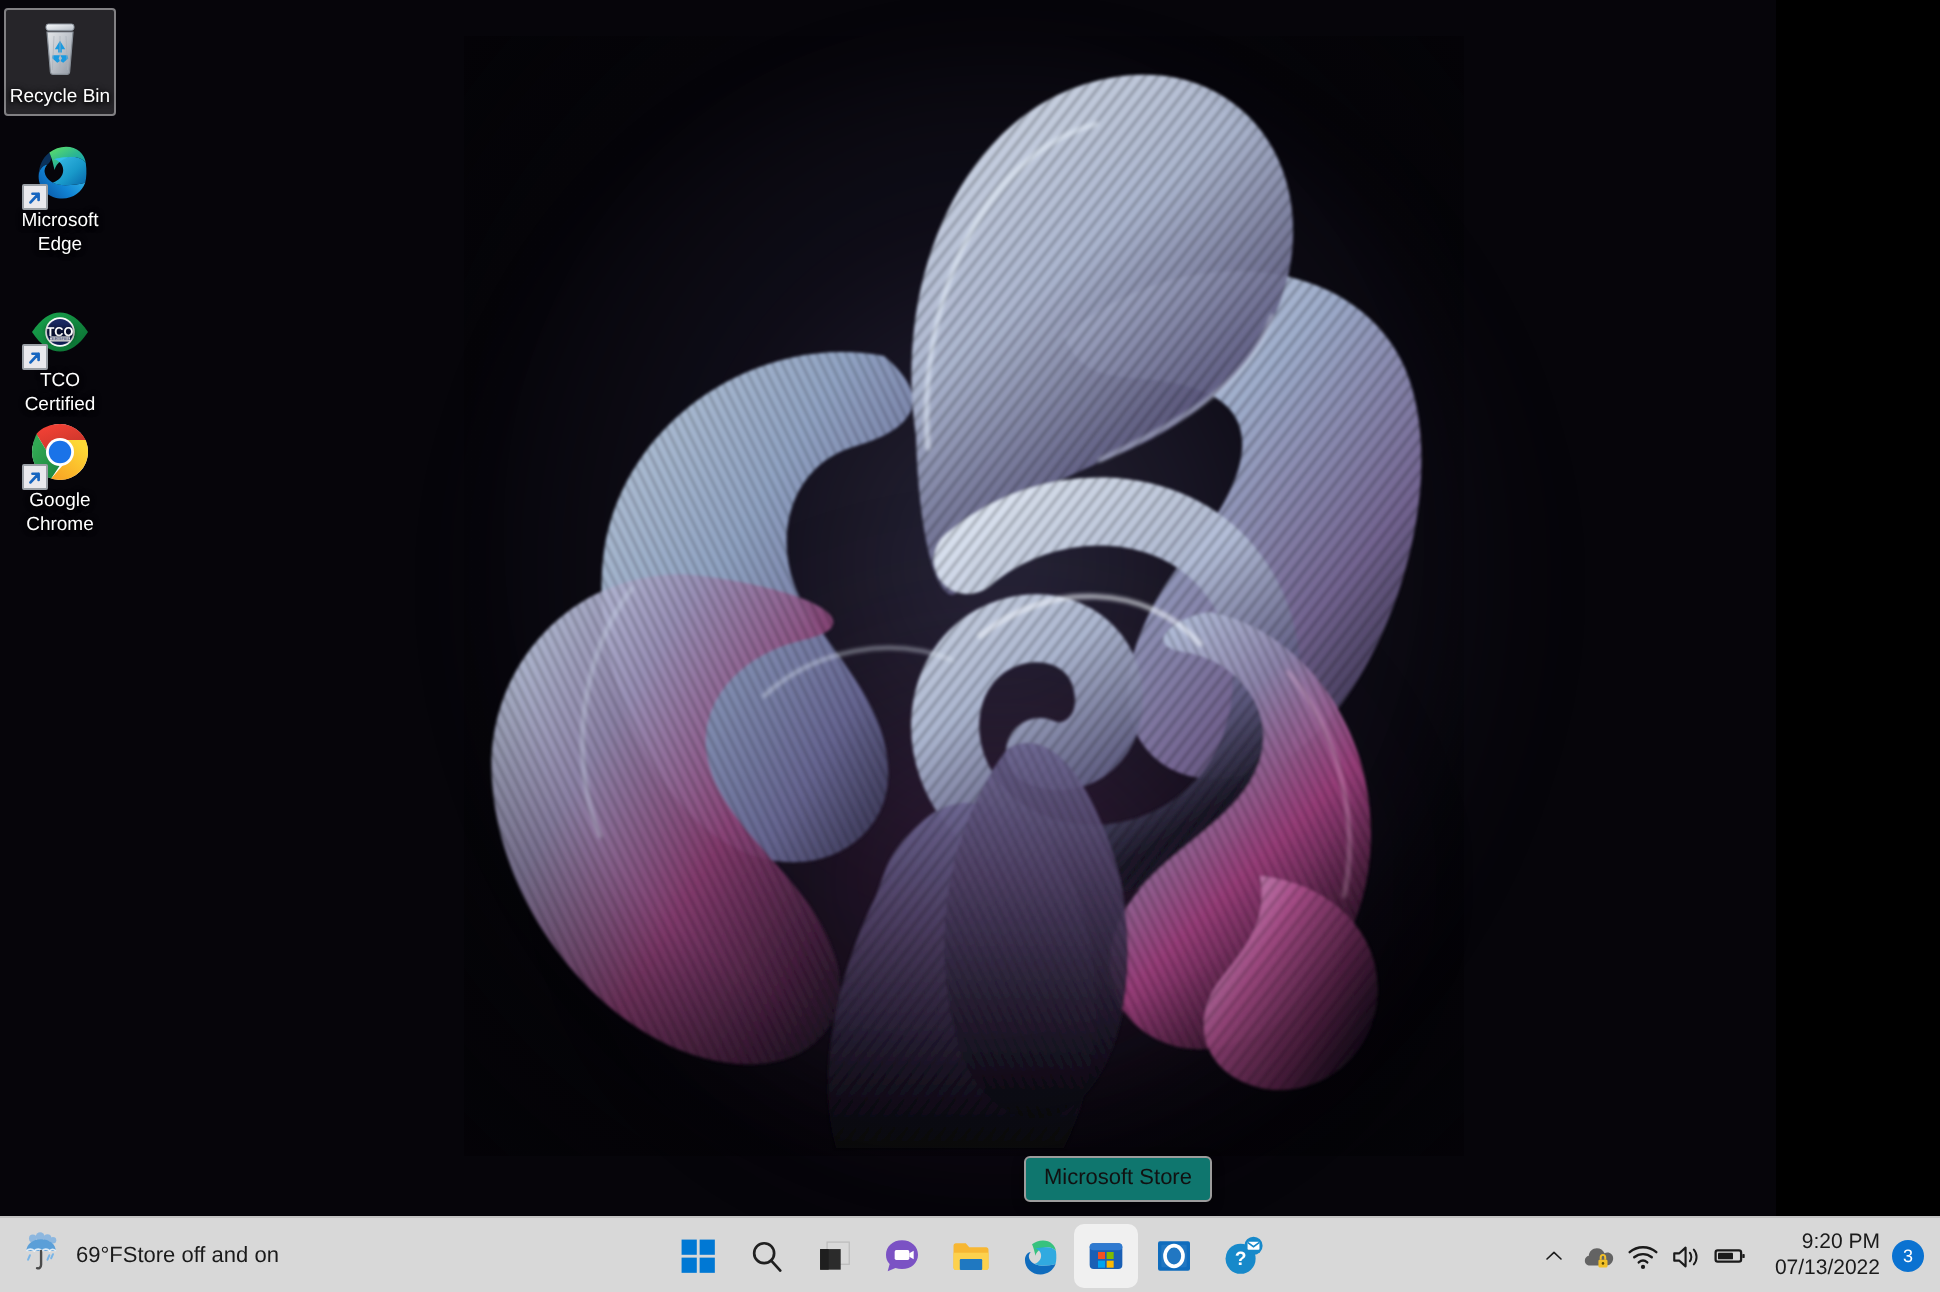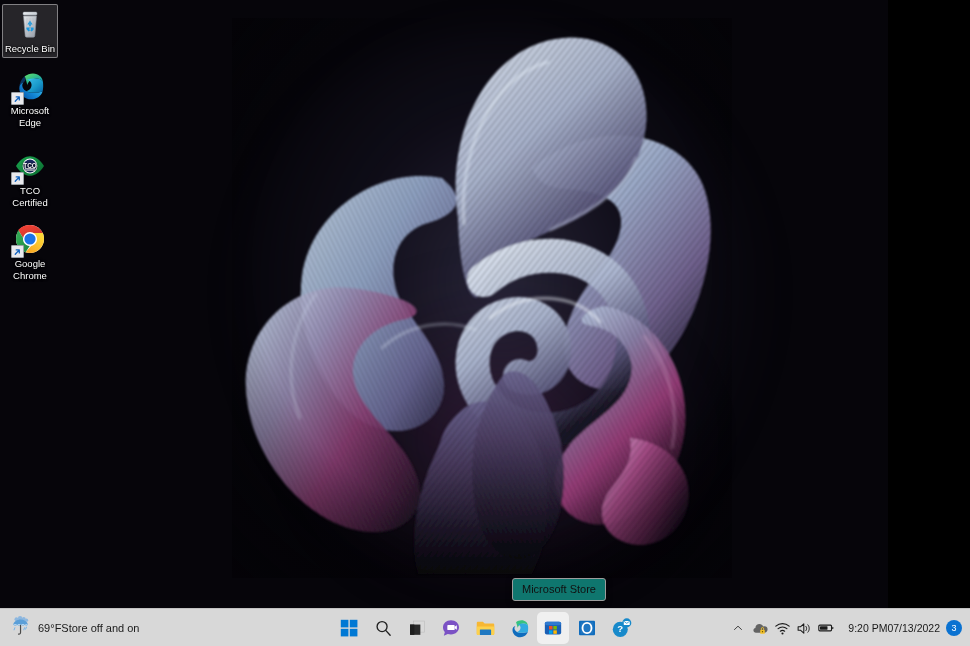--- a/index.html
+++ b/index.html
@@ -105,21 +105,21 @@
     display:flex; align-items:center; gap:0px;
   }
   .trayicon{
     width:22px; height:30px; display:flex; align-items:center; justify-content:center;
     cursor:default; border-radius:4px;
   }
   #trayGroup{
     display:flex; align-items:center; padding:0 3px; border-radius:4px; cursor:default;
   }
   #clock{
-    display:flex; flex-direction:row; align-items:flex-end;
+    display:flex; flex-direction:column; align-items:flex-end;
     font-size:10.5px; line-height:13px; color:#1a1a1a;
     padding:0 6px 0 8px; cursor:default; border-radius:4px;
   }
   #notifbadge{
     width:16px; height:16px; border-radius:50%;
     background:#0a72d1; color:#fff; font-size:9px;
     display:flex; align-items:center; justify-content:center;
     margin-right:4px; cursor:default;
   }
 </style>
@@ -387,21 +387,21 @@
       </svg>
       <span class="shortcut">
         <svg viewBox="0 0 10 10">
             <path d="M2.5,8 L7,3.2 M7,3.2 L3.6,3.2 M7,3.2 L7,6.6" stroke="#1565c0" stroke-width="1.5" fill="none" stroke-linecap="round"></path>
           </svg>
       </span>
     </div>
     <span class="lbl">Microsoft<br>Edge</span>
   </div>
 
-  <div class="dicon" style="left:2px; top:223px;">
+  <div class="dicon" style="left:2px; top:210px;">
     <div class="glyphwrap">
       <svg viewBox="0 0 32 32" width="32" height="32">
         <defs>
           <linearGradient id="chR" x1="0.3" y1="0.1" x2="0.8" y2="0.9">
             <stop offset="0%" stop-color="#ef4034"></stop>
             <stop offset="100%" stop-color="#c8352a"></stop>
           </linearGradient>
           <linearGradient id="chG" x1="0.1" y1="0.3" x2="0.7" y2="1">
             <stop offset="0%" stop-color="#31a853"></stop>
             <stop offset="100%" stop-color="#1e8a41"></stop>

